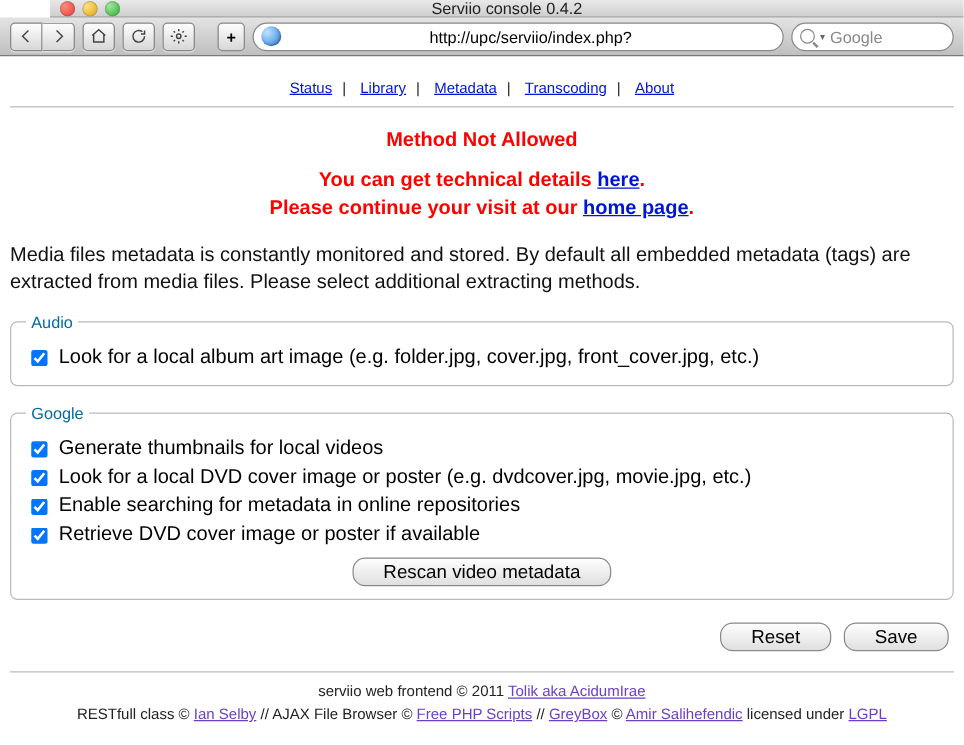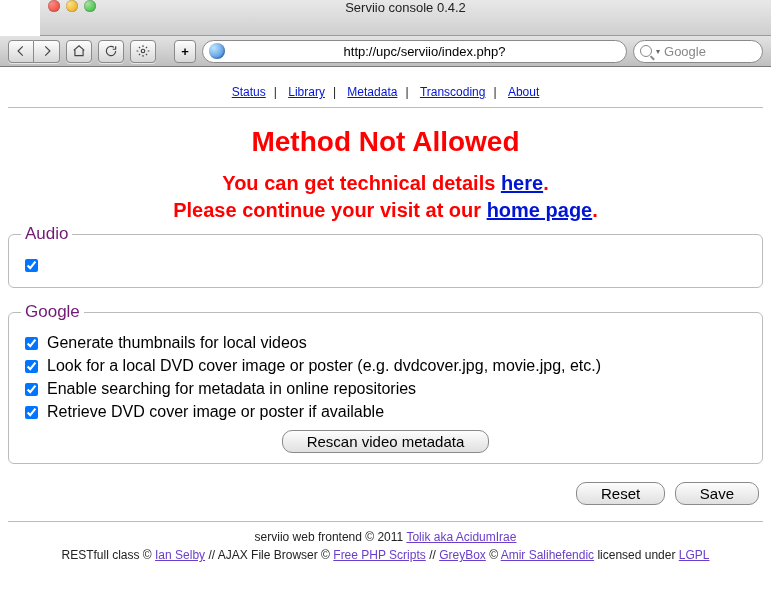--- a/index.html
+++ b/index.html
@@ -5,25 +5,25 @@
   * { box-sizing: border-box; }
   body {
     margin: 0;
     font-family: "Lucida Grande", "Helvetica Neue", Arial, sans-serif;
     font-size: 13px;
     background: #fff;
     width: 771px;
   }
   
   .titlebar {
-    height: 36px;
+    height: 14px;
     background: linear-gradient(#e8e8e8, #cfcfcf);
     border-bottom: 1px solid #9a9a9a;
     display: flex;
-    align-items: flex-start;
+    align-items: center;
     position: relative;
     margin-left: 40px;
   }
   .traffic { display:flex; gap:6px; margin-left:8px; }
   .tl { width:12px; height:12px; border-radius:50%; box-shadow: inset 0 0 1px rgba(0,0,0,.6); }
   .tl.red{background:radial-gradient(circle at 30% 30%, #ff8a80, #e33e32);}
   .tl.yel{background:radial-gradient(circle at 30% 30%, #ffe082, #e4a40c);}
   .tl.grn{background:radial-gradient(circle at 30% 30%, #a5e3a0, #28b32e);}
   .title { position:absolute; left:0; right:0; text-align:center; font-size:13px; color:#222; }
   
@@ -69,28 +69,28 @@
   .mag::after{content:"";position:absolute;width:5px;height:1.5px;background:#888;bottom:-2px;right:-4px;transform:rotate(45deg);}
   .arrow { font-size:8px; color:#666; }
   .btn svg { width:14px; height:14px; stroke:#444; fill:none; stroke-width:2; }
 
   
   .page { padding: 10px 8px 6px; }
   hr { border:none; border-top:1px solid #bbb; margin:6px 0; }
   .navlinks { text-align:center; padding:8px 0 2px; font-size:12px;}
   .navlinks a { color:#0015d3; text-decoration:underline; margin:0 2px; }
   .navlinks .sep { color:#222; margin:0 6px; }
-  h2.err { color:#f00; font-size:28px; text-align:center; font-weight:bold; margin:18px 0 12px;}
-  .errdet { text-align:center; font-weight:bold; color:#f00; font-size:20px; line-height:1.35; }
+  h2.err { color:#f00; font-size:16px; text-align:center; font-weight:bold; margin:18px 0 12px;}
+  .errdet { text-align:center; font-weight:bold; color:#f00; font-size:16px; line-height:1.35; margin-bottom:18px;}
   .errdet a { color:#0015d3; text-decoration:underline; }
   .intro { font-size:16px; color:#111; margin-bottom:14px; line-height:1.28; }
   fieldset {
     border:1px solid #bbb; border-radius:6px; margin:0 0 14px 0; padding:10px 12px;
   }
-  legend { padding:0 4px; font-size:17px; color:#701a75; }
+  legend { padding:0 4px; font-size:13px; color:#0369a1; }
   .opt { display:flex; align-items:flex-start; gap:6px; padding:2px 0; font-size:16px;}
   .opt input[type=checkbox]{ margin-top:3px; }
   .pillbtn {
     display:inline-block; border:1px solid #8a8a8a; border-radius:10px;
     background:linear-gradient(#fdfdfd,#e0e0e0); padding:2px 24px; font-size:15px;
     box-shadow:0 1px 0 rgba(255,255,255,.8);
   }
   .rescanrow{ text-align:center; margin-top:6px;}
   .actionrow{ text-align:right; padding:4px 4px 10px 0;}
   .actionrow .pillbtn { margin-left:6px; }
@@ -161,25 +161,27 @@
     <a>About</a>
   </div>
   <hr>
 
   <h2 class="err">Method Not Allowed</h2>
   <div class="errdet">
     <span>You can get technical details </span><a>here</a><span>.</span><br>
     <span>Please continue your visit at our </span><a>home page</a><span>.</span>
   </div>
 
+  <div class="intro">Media files metadata is constantly monitored and stored. By default all embedded metadata (tags) are extracted from media files. Please select additional extracting methods.</div>
 
   <fieldset>
     <legend>Audio</legend>
     <label class="opt">
       <input type="checkbox" checked="" style="">
+      <span>Look for a local album art image (e.g. folder.jpg, cover.jpg, front_cover.jpg, etc.)</span>
     </label>
   </fieldset>
 
   <fieldset>
     <legend>Google</legend>
     <label class="opt">
       <input type="checkbox" checked="" style="">
       <span>Generate thumbnails for local videos</span>
     </label>
     <label class="opt">

